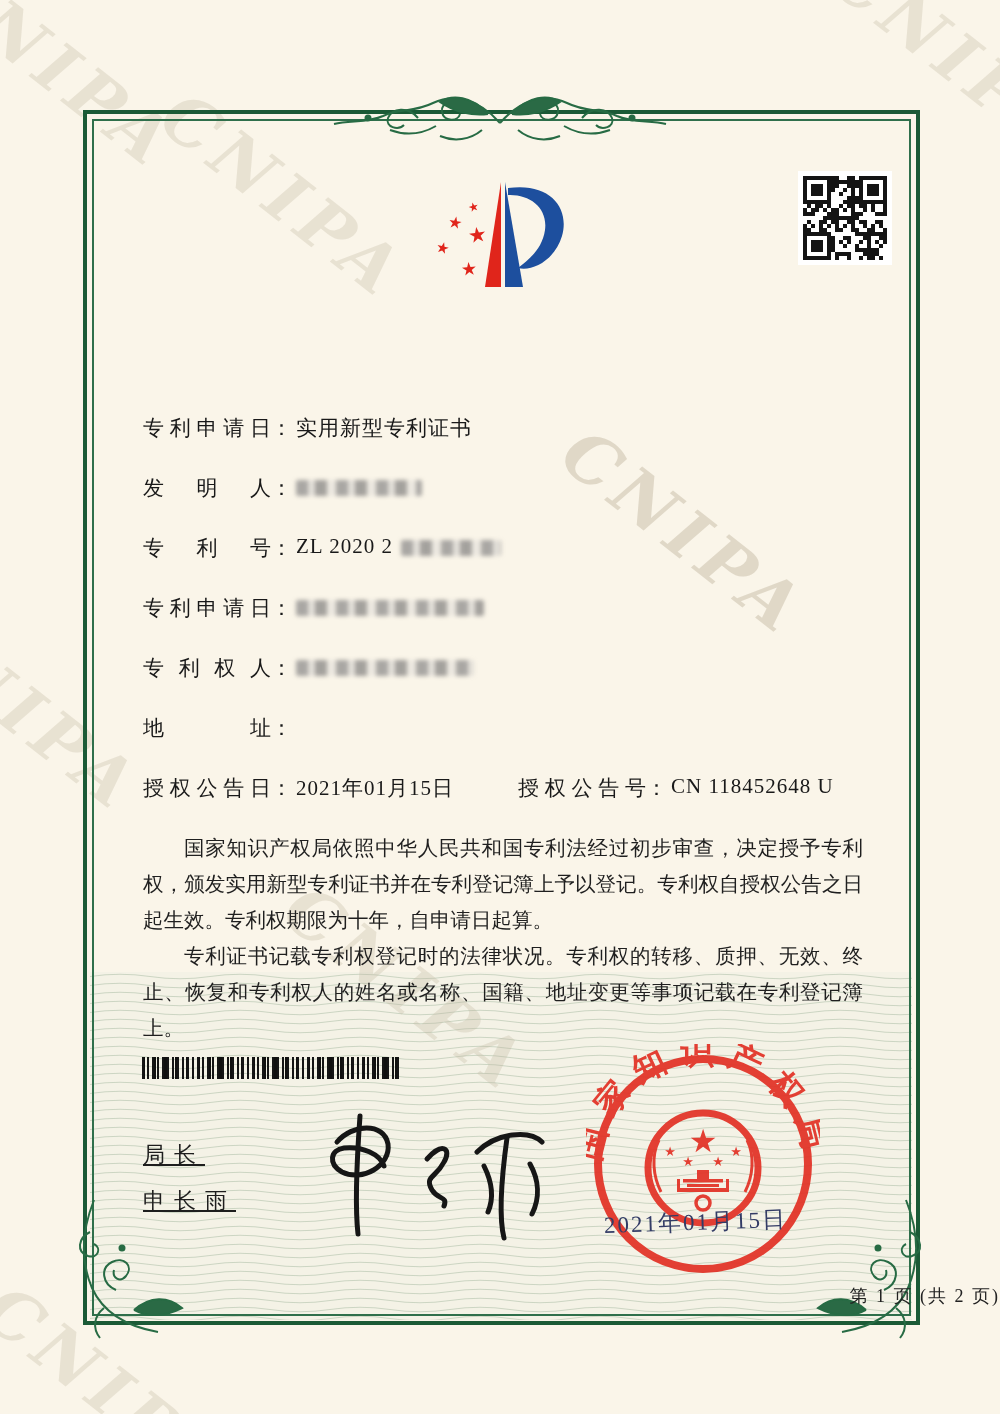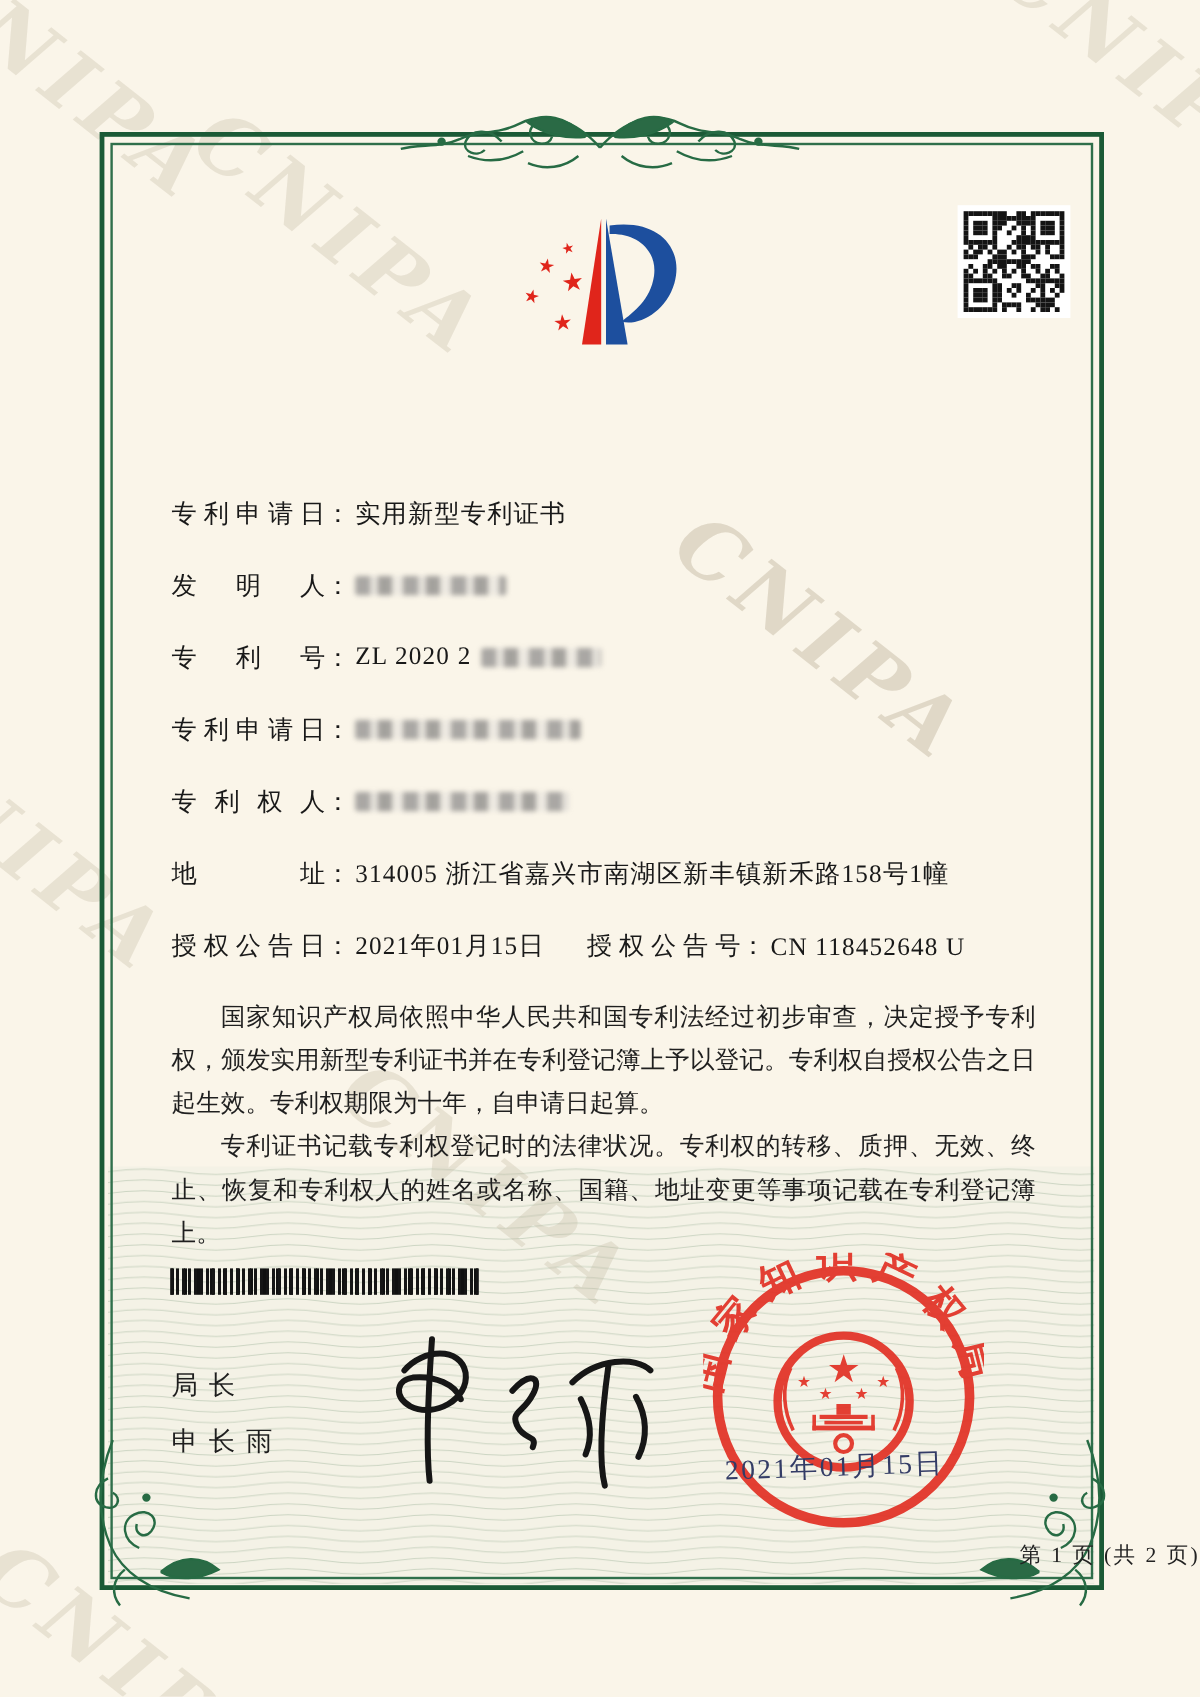--- a/index.html
+++ b/index.html
@@ -49,33 +49,33 @@
   .fields { position:absolute; left:143px; top:414px; width:740px; font-size:21px; color:#191919; z-index:4; }
   .frow { height:60px; display:flex; align-items:flex-start; }
   .flabel { display:inline-block; width:128px; text-align:justify; text-align-last:justify; }
   .fcolon { display:inline-block; margin-right:4px; }
   .fvalue { letter-spacing:1px; white-space:nowrap; }
   .redact { display:inline-block; height:16px; margin-top:6px; border-radius:2px;
             background:repeating-linear-gradient(90deg, rgba(90,90,95,.5) 0 12px, rgba(172,172,178,.28) 12px 19px,
                        rgba(70,70,75,.48) 19px 31px, rgba(192,192,198,.22) 31px 40px);
             filter:blur(2.2px); }
   .rw-a { width:126px; } .rw-b { width:100px; margin-left:8px; } .rw-c { width:188px; } .rw-d { width:178px; }
-  .grant2 { margin-left:35px; display:flex;align-items:flex-end; }
+  .grant2 { margin-left:64px; display:flex; }
 
   .body-text { position:absolute; left:143px; top:830px; width:720px; font-size:20.5px; line-height:36px;
                text-align:justify; color:#1f1f1f; z-index:4; }
   .body-text p { margin:0; text-indent:2em; }
 
   .barcode { position:absolute; left:142px; top:1057px; width:257px; height:22px; z-index:4;
              background:
                repeating-linear-gradient(90deg,#151515 0 2px,rgba(0,0,0,0) 2px 5px),
                repeating-linear-gradient(90deg,#101010 0 3px,rgba(0,0,0,0) 3px 11px); }
 
   .signer { position:absolute; left:143px; font-size:22px; letter-spacing:9px; color:#1e1e1e;
-            font-family:"Liberation Sans","DejaVu Sans",sans-serif; z-index:4; }
+            font-family:"Liberation Sans","DejaVu Sans",sans-serif; z-index:4;text-decoration:underline; }
   .signer-title { top:1140px; }
   .signer-name  { top:1186px; }
   .signature { position:absolute; left:292px; top:1104px; z-index:4; }
 
   .seal { position:absolute; left:586px; top:1044px; z-index:5; opacity:.94; }
   .seal-date { position:absolute; left:604px; top:1206px; width:230px; font-size:23px; letter-spacing:2px;
                color:#333c66; transform:rotate(-2deg); z-index:6; }
 
   .page-num { position:absolute; left:0; top:1284px; width:100%; text-align:right; font-size:18px;
               letter-spacing:2px; color:#222; z-index:4; }
@@ -436,21 +436,20 @@
         <span class="redact rw-c"></span>
     </div>
     <div class="frow">
       <span class="flabel">专利权人</span>
         <span class="fcolon">：</span>
         <span class="redact rw-d"></span>
     </div>
     <div class="frow">
       <span class="flabel">地址</span>
         <span class="fcolon">：</span>
-        <span class="fvalue">314005 浙江省嘉兴市南湖区新丰镇新禾路158号1幢</span>
     </div>
     <div class="frow">
       <span class="flabel">授权公告日</span>
         <span class="fcolon">：</span>
         <span class="fvalue">2021年01月15日</span>
       <span class="grant2">
         <span class="flabel">授权公告号</span>
           <span class="fcolon">：</span>
           <span class="fvalue">CN 118452648 U</span>
       </span>

